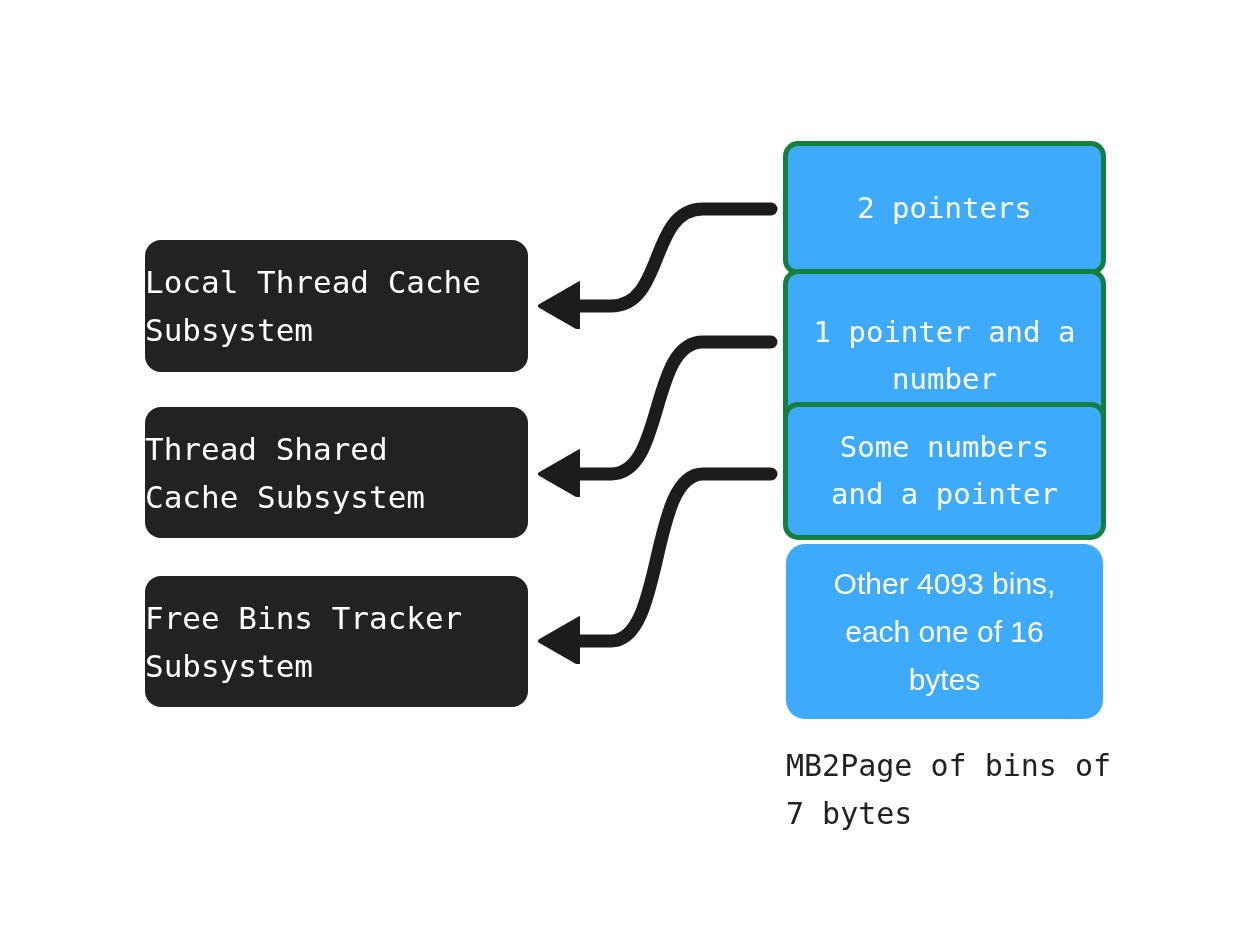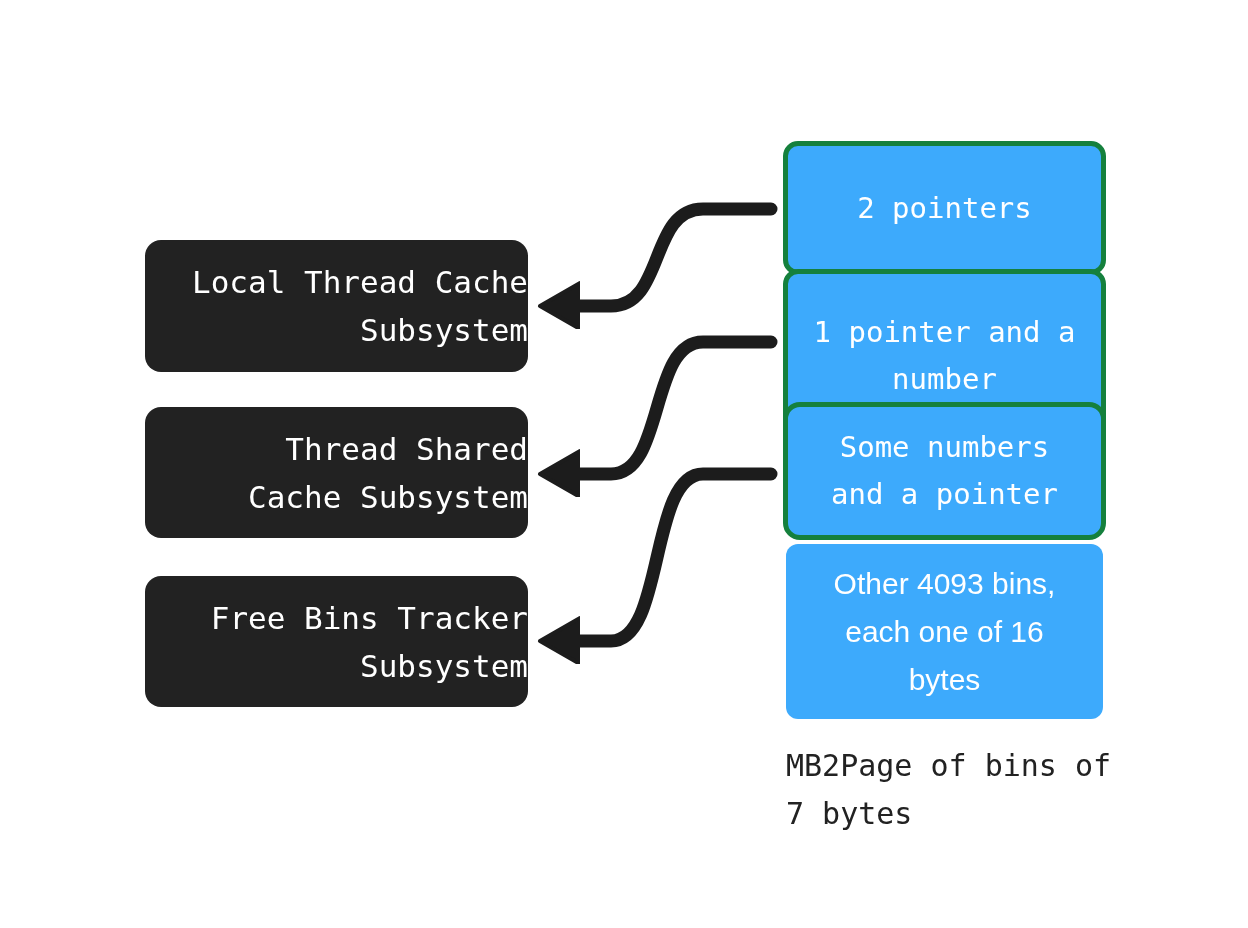--- a/index.html
+++ b/index.html
@@ -17,21 +17,21 @@
   }
   .dark-box {
     position: absolute;
     left: 145px;
     width: 383px;
     background: #222222;
     border-radius: 16px;
     color: #ffffff;
     display: flex;
     flex-direction: column;
-    align-items: flex-end;
+    align-items: flex-start;
     justify-content: center;
     text-align: center;
     font-size: 31px;
     line-height: 48px;
     box-sizing: border-box;
   }
   .bin {
     position: absolute;
     left: 783px;
     width: 323px;
@@ -96,26 +96,26 @@
 
   <div class="bin bordered" style="top:141px; height:134px;">
     <span class="line">2 pointers</span>
   </div>
 
   <div class="bin bordered" style="top:269px; height:173px;">
     <span class="line">1 pointer and a</span>
     <span class="line">number</span>
   </div>
 
-  <div class="bin bordered" style="top:402px; height:138px;border-radius:17px;">
+  <div class="bin bordered" style="top:402px; height:138px;">
     <span class="line">Some numbers</span>
     <span class="line">and a pointer</span>
   </div>
 
-  <div class="bin plain" style="top:544px; height:175px; left:786px; width:317px;">
+  <div class="bin plain" style="top:544px; height:175px; left:786px; width:317px;border-radius:19px;">
     <span class="line">Other 4093 bins,</span>
     <span class="line">each one of 16</span>
     <span class="line">bytes</span>
   </div>
 
   <div class="caption">
     <span class="line">MB2Page of bins of</span>
     <span class="line">7 bytes</span>
   </div>
 

